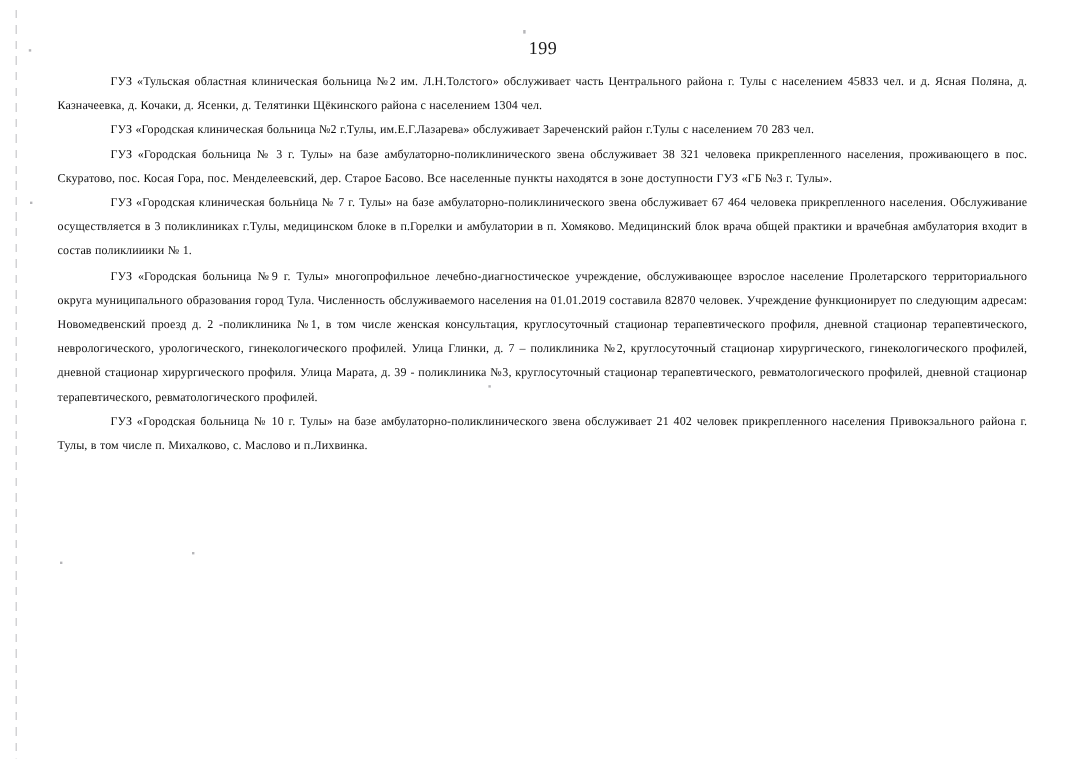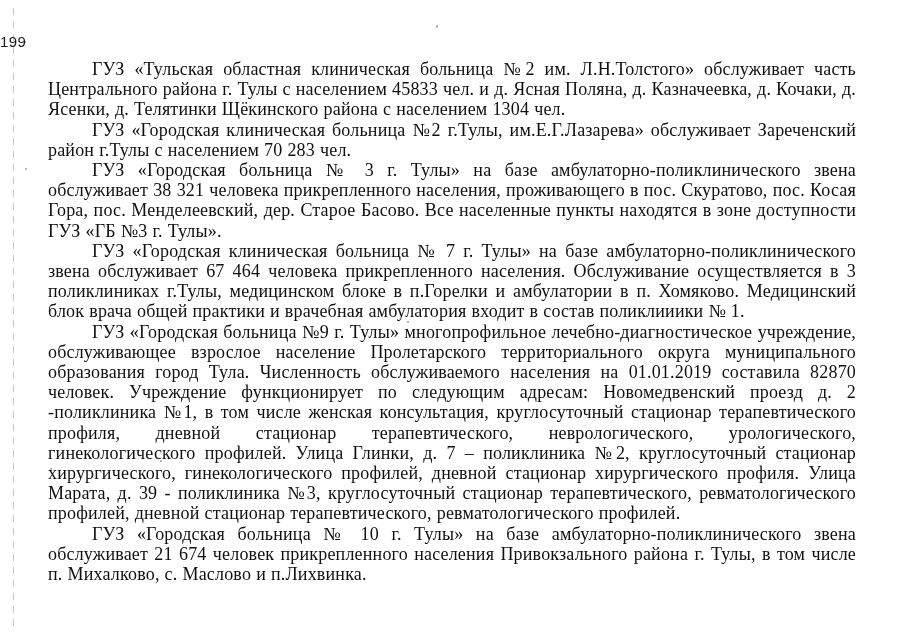--- a/index.html
+++ b/index.html
@@ -50,39 +50,39 @@
   .page {
     position: absolute;
     inset: 0;
   }
 
   .page-number {
     position: absolute;
     top: 33px;
     left: 0;
     width: 905px;
-    text-align: left;
-    font-family: Liberation Sans, sans-serif;
+    text-align: center;
+    font-family: Liberation Serif, serif;
     font-size: 15px;
     letter-spacing: 0.4px;
     color: #1a1a1a;
   }
 
   .body-text {
     position: absolute;
     top: 59px;
     left: 48px;
     width: 808px;
   }
 
   .para {
     margin: 0;
     text-indent: 44px;
     text-align: justify;
-    font-size: 18px;
+    font-size: 10px;
     line-height: 20.2px;
     letter-spacing: 0.01em;
     word-spacing: 0.02em;
     color: #101010;
   }
   .para + .para {
     margin-top: 0;
   }
 </style>
 </head>
@@ -101,16 +101,16 @@
   <div class="speck sp8"></div>
 
   <div class="page-number">199</div>
 
   <div class="body-text">
     <p class="para">ГУЗ «Тульская областная клиническая больница №2 им. Л.Н.Толстого» обслуживает часть Центрального района г. Тулы с населением 45833 чел. и д. Ясная Поляна, д. Казначеевка, д. Кочаки, д. Ясенки, д. Телятинки Щёкинского района с населением 1304 чел.</p>
     <p class="para">ГУЗ «Городская клиническая больница №2 г.Тулы, им.Е.Г.Лазарева» обслуживает Зареченский район г.Тулы с населением  70 283 чел.</p>
     <p class="para">ГУЗ «Городская больница № 3 г. Тулы» на базе амбулаторно-поликлинического звена обслуживает 38 321 человека прикрепленного населения, проживающего в пос. Скуратово, пос. Косая Гора, пос. Менделеевский, дер. Старое Басово. Все населенные пункты находятся в зоне доступности ГУЗ «ГБ №3 г. Тулы».</p>
     <p class="para">ГУЗ «Городская клиническая больница № 7 г. Тулы» на базе амбулаторно-поликлинического звена обслуживает 67 464 человека прикрепленного населения. Обслуживание осуществляется в 3 поликлиниках г.Тулы, медицинском блоке в п.Горелки и амбулатории в п. Хомяково. Медицинский блок врача общей практики и врачебная амбулатория входит в состав поликлииики № 1.</p>
     <p class="para">ГУЗ «Городская больница №9 г. Тулы» многопрофильное лечебно-диагностическое учреждение, обслуживающее взрослое население Пролетарского территориального округа муниципального образования город Тула. Численность обслуживаемого населения на 01.01.2019 составила 82870 человек. Учреждение функционирует по следующим адресам: Новомедвенский проезд д. 2 -поликлиника №1, в том числе женская консультация, круглосуточный стационар терапевтического профиля, дневной стационар терапевтического, неврологического, урологического, гинекологического профилей. Улица Глинки, д. 7 – поликлиника №2, круглосуточный стационар хирургического, гинекологического профилей, дневной стационар хирургического профиля. Улица Марата, д. 39 - поликлиника №3,  круглосуточный стационар терапевтического, ревматологического профилей, дневной стационар терапевтического,  ревматологического профилей.</p>
-    <p class="para">ГУЗ «Городская больница № 10 г. Тулы» на базе амбулаторно-поликлинического звена обслуживает 21 674 человек прикрепленного населения Привокзального района г. Тулы, в том числе п. Михалково, с. Маслово и п.Лихвинка.</p>
+    <p class="para">ГУЗ «Городская больница № 10 г. Тулы» на базе амбулаторно-поликлинического звена обслуживает 21 402 человек прикрепленного населения Привокзального района г. Тулы, в том числе п. Михалково, с. Маслово и п.Лихвинка.</p>
   </div>
 
 </div>
 
 </body></html>

